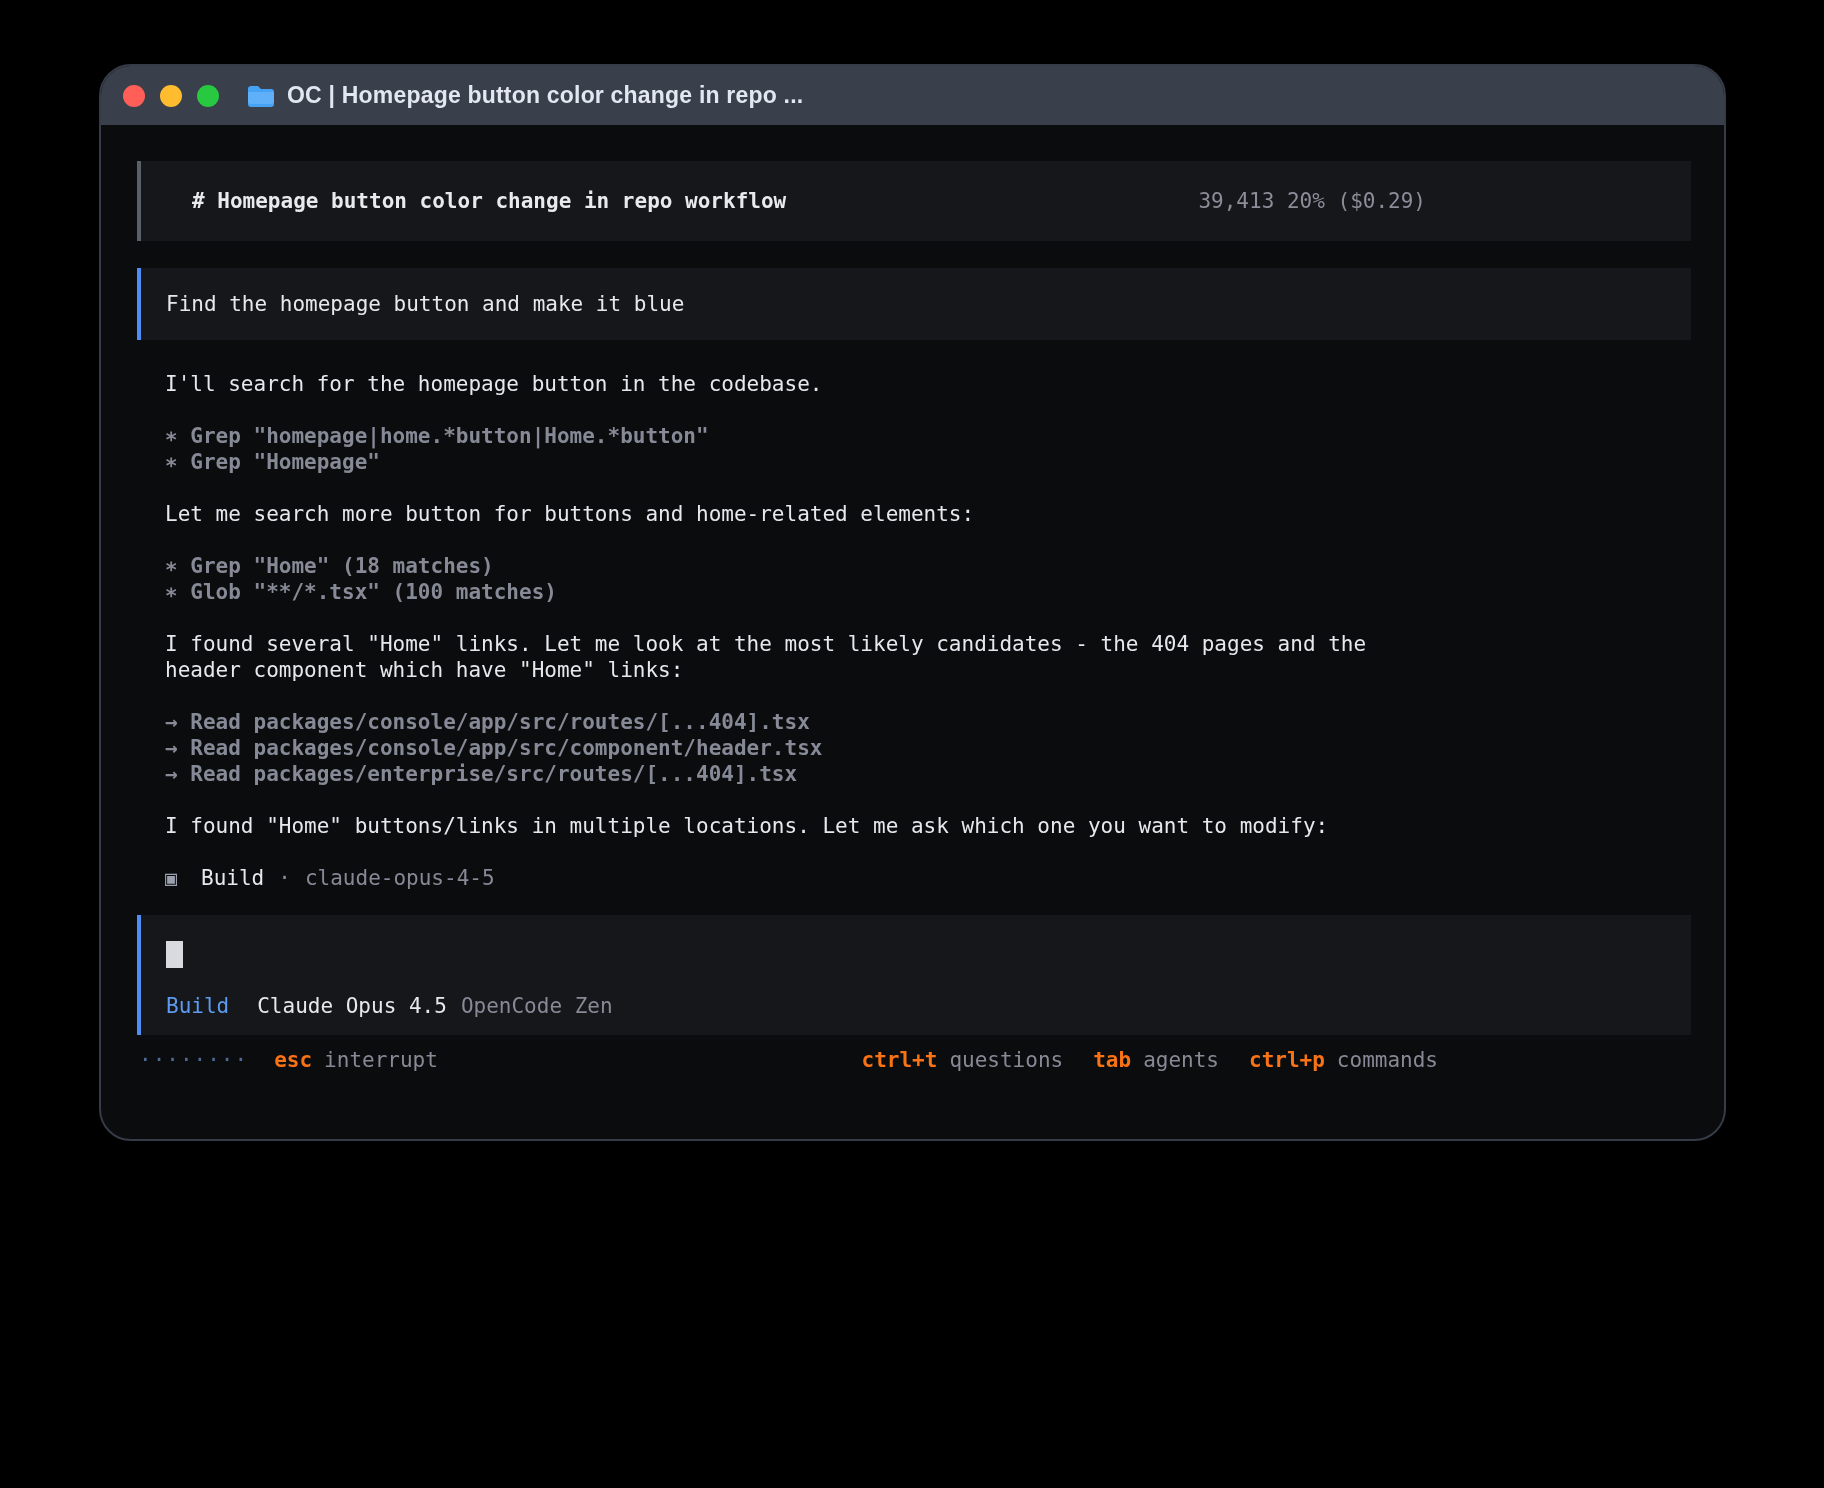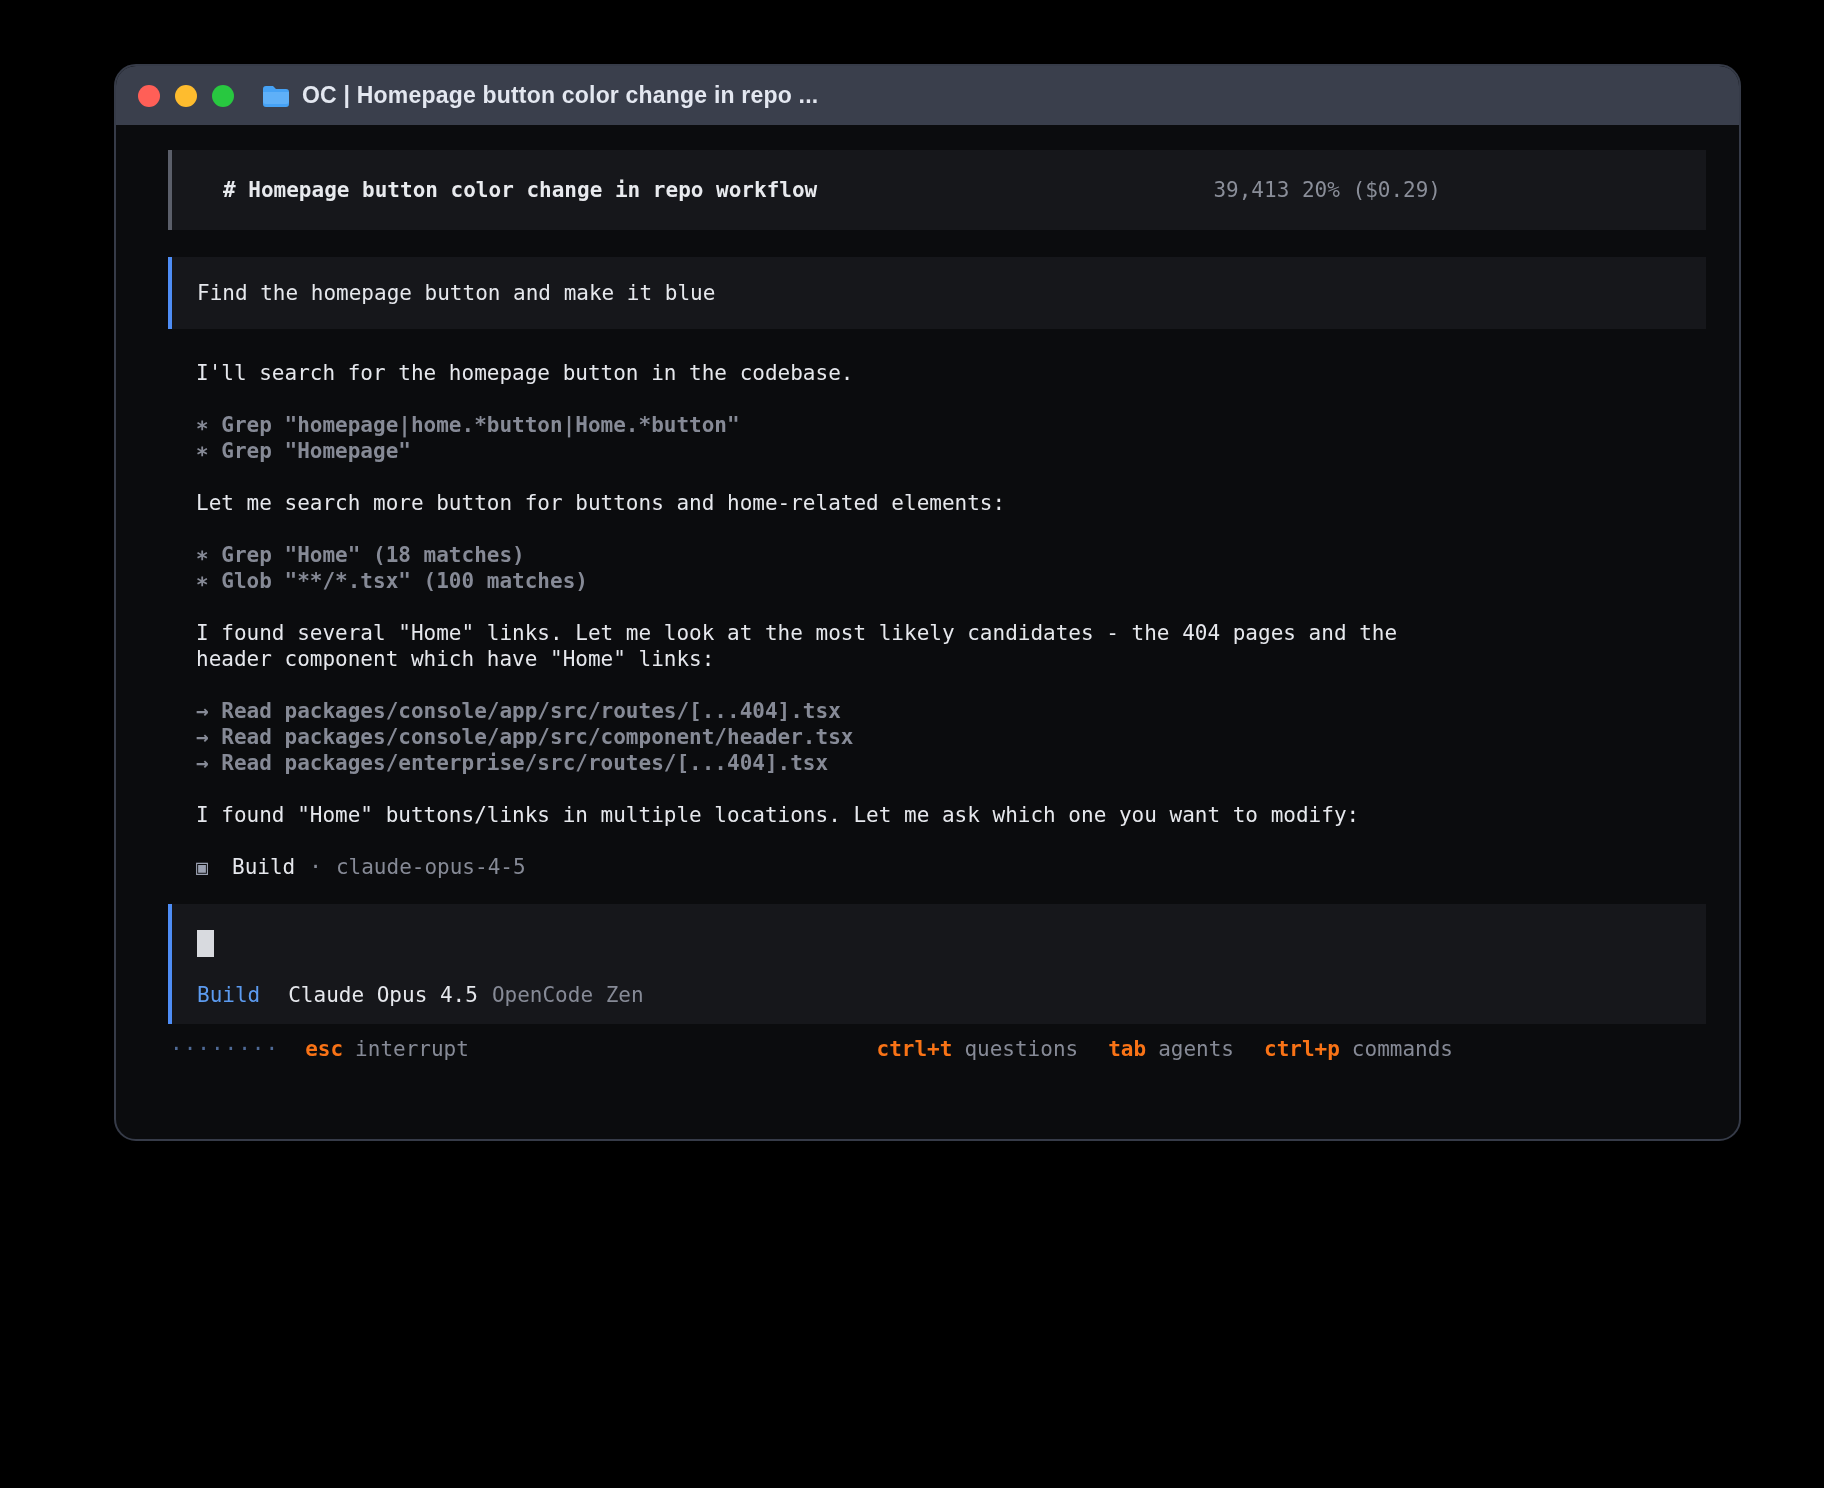--- a/index.html
+++ b/index.html
@@ -1,36 +1,36 @@
 <!DOCTYPE html>
 <html><head>
 <meta charset="utf-8">
 <style>
   html,body{margin:0;padding:0;background:#000;width:1824px;height:1488px;position:relative;overflow:hidden;}
   .window{
-    position:absolute;left:114px;top:64px;width:1627px;height:1077px;
-    background:#0b0c0e;border:2px solid #363b48;border-radius:22px;
+    position:absolute;left:99px;top:64px;width:1627px;height:1077px;
+    background:#0b0c0e;border:2px solid #363b48;border-radius:32px;
     overflow:hidden;box-sizing:border-box;
     box-shadow:0 20px 60px rgba(0,0,0,.7);
   }
   .titlebar{
     height:59px;background:#3a3f4c;display:flex;align-items:center;
     font-family:"Liberation Sans",sans-serif;
   }
   .traffic{display:flex;gap:15px;padding-left:22px;}
   .tl{width:22px;height:22px;border-radius:50%;display:inline-block;}
   .tl.red{background:#ff5f57;}
   .tl.yellow{background:#febc2e;}
   .tl.green{background:#28c840;}
   .folder{margin-left:28px;display:flex;align-items:center;}
   .window-title{margin-left:12px;color:#e3e7f0;font-weight:bold;font-size:23px;letter-spacing:.2px;}
   .terminal{
     font-family:"DejaVu Sans Mono","Liberation Mono",monospace;
     font-size:21px;line-height:26px;color:#e6e8ed;
-    padding-top:25px;height:991px;box-sizing:border-box;position:relative;margin-left:16px;
+    padding-top:36px;height:991px;box-sizing:border-box;position:relative;
   }
   .panel{
     margin:0 33px 0 36px;background:#16171b;box-sizing:border-box;
   }
   .header-panel{
     height:80px;border-left:4px solid #5b5f6a;
     display:flex;align-items:center;padding-left:51px;margin-bottom:27px;
   }
   .header-title{font-weight:bold;color:#e8eaee;}
   .header-metrics{margin-left:auto;padding-right:265px;color:#8a8e99;}

